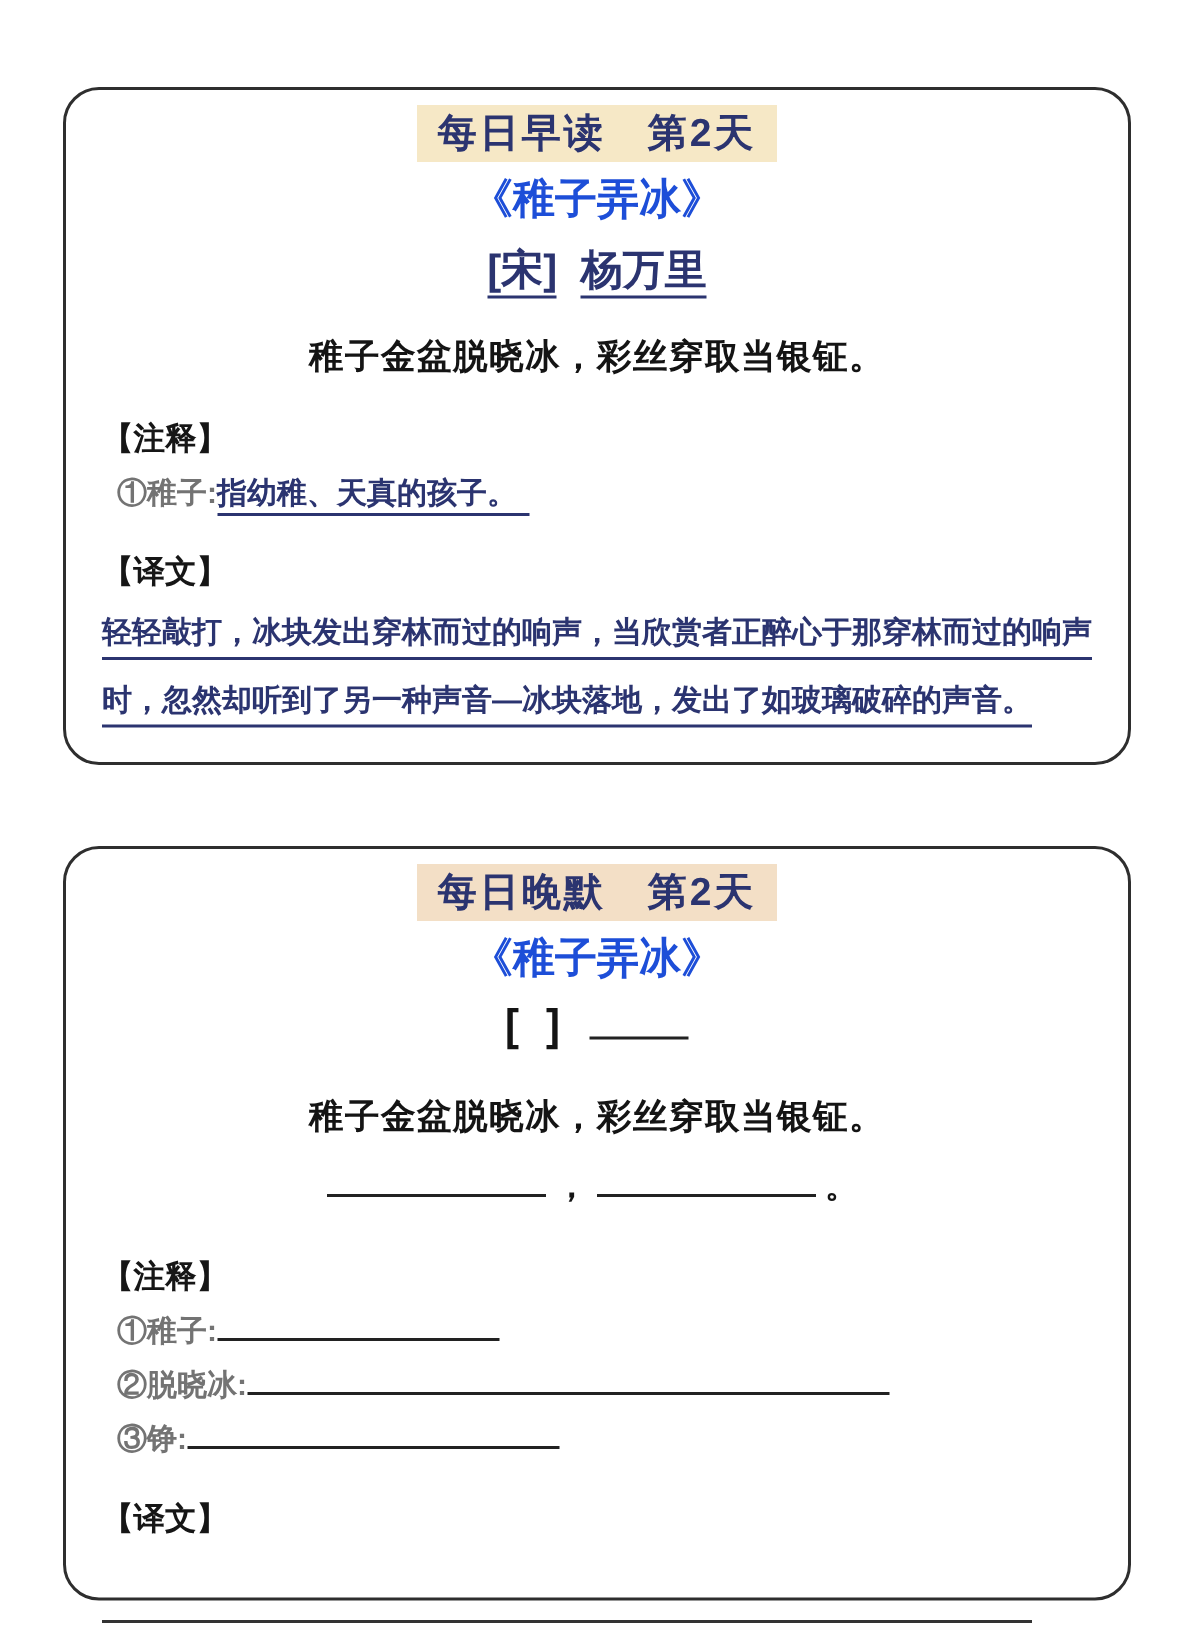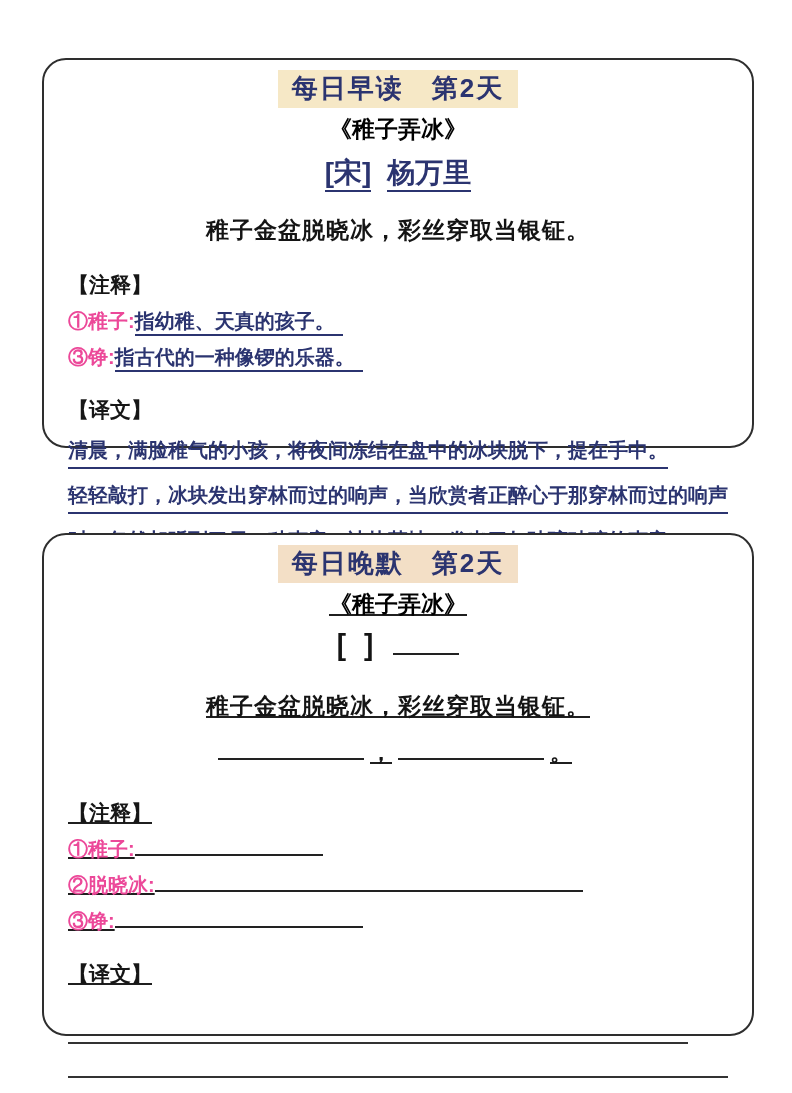--- a/index.html
+++ b/index.html
@@ -17,37 +17,37 @@
     background:var(--page-bg);
     font-family:"Liberation Sans", sans-serif;
     font-weight:700;
     color:var(--text);
   }
   .card{
     position:absolute;left:42px;width:712px;
     background:#fff;border:2px solid var(--border);border-radius:24px;
     padding:10px 24px 8px 24px;
   }
-  #morning-card{top:58px;height:390px;}
-  #evening-card{top:533px;height:503px;text-decoration:underline;}
+  #morning-card{top:58px;height:452px;}
+  #evening-card{top:564px;height:503px;}
   .center{text-align:center;}
   .title-badge{
     display:inline-block;font-size:26px;letter-spacing:2px;
     color:var(--ink);padding:2px 14px 3px 14px;line-height:1.25;
   }
   .badge-morning{background:var(--hl-morning);}
   .badge-evening{background:var(--hl-evening);}
-  .poem-title{font-size:23px;margin-top:6px;color:#000000;}
+  .poem-title{font-size:28px;margin-top:6px;color:#1d4ed8;}
   .author-line{font-size:28px;margin-top:9px;color:var(--ink);}
   .poem-line{font-size:23px;margin-top:23px;color:#141414;letter-spacing:1px;}
   .poem-line.ink{color:var(--ink);}
   .u{border-bottom:2px solid currentColor;padding-bottom:2px;}
   .section-label{font-size:21px;margin-top:25px;color:#161616;}
   .note-line{font-size:20px;margin-top:9px;white-space:nowrap;}
-  .note-term{color:#ec4899;}
+  .note-term{color:#737373;margin-left:10px;}
   .note-def{color:var(--ink);border-bottom:2px solid var(--ink);padding-bottom:2px;padding-right:8px;}
   .trans-line{
     font-size:20px;margin-top:13px;color:var(--ink);
     white-space:nowrap;
   }
   .trans-line > span{border-bottom:2px solid var(--ink);padding-bottom:3px;display:inline-block;}
   
   .bracket-row{margin-top:10px;font-size:28px;color:#141414;height:38px;}
   .bracket{display:inline-block;transform:scaleY(1.05);}
   .bracket-gap{display:inline-block;width:18px;}
@@ -81,27 +81,21 @@
   <div class="center poem-title">《稚子弄冰》</div>
   <div class="center author-line">
     <span class="u">[宋]</span>
     <span class="u" style="margin-left:8px;">杨万里</span>
   </div>
   <div class="center poem-line">稚子金盆脱晓冰，彩丝穿取当银钲。</div>
   <div class="section-label">【注释】</div>
   <div class="note-line">
     <span class="note-term">①稚子:</span><span class="note-def">指幼稚、天真的孩子。</span>
   </div>
-  <div class="note-line">
-    <span class="note-term">③铮:</span><span class="note-def">指古代的一种像锣的乐器。</span>
-  </div>
   <div class="section-label">【译文】</div>
-  <div class="trans-line">
-    <span>清晨，满脸稚气的小孩，将夜间冻结在盘中的冰块脱下，提在手中。</span>
-  </div>
   <div class="trans-line">
     <span>轻轻敲打，冰块发出穿林而过的响声，当欣赏者正醉心于那穿林而过的响声</span>
   </div>
   <div class="trans-line">
     <span>时，忽然却听到了另一种声音—冰块落地，发出了如玻璃破碎的声音。</span>
   </div>
 </section>
 
 <section class="card" id="evening-card">
   <div class="center">

